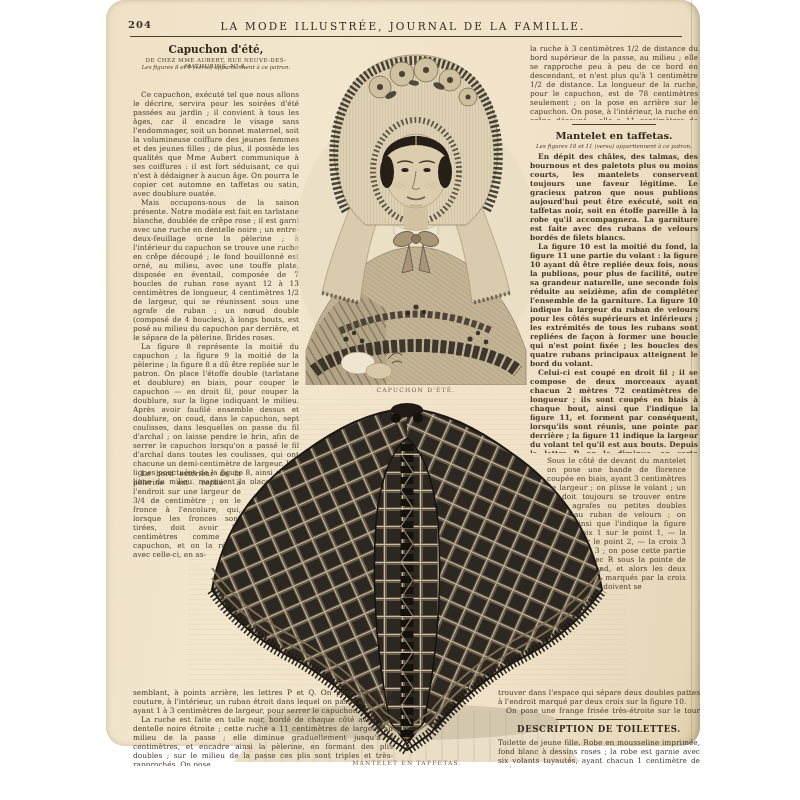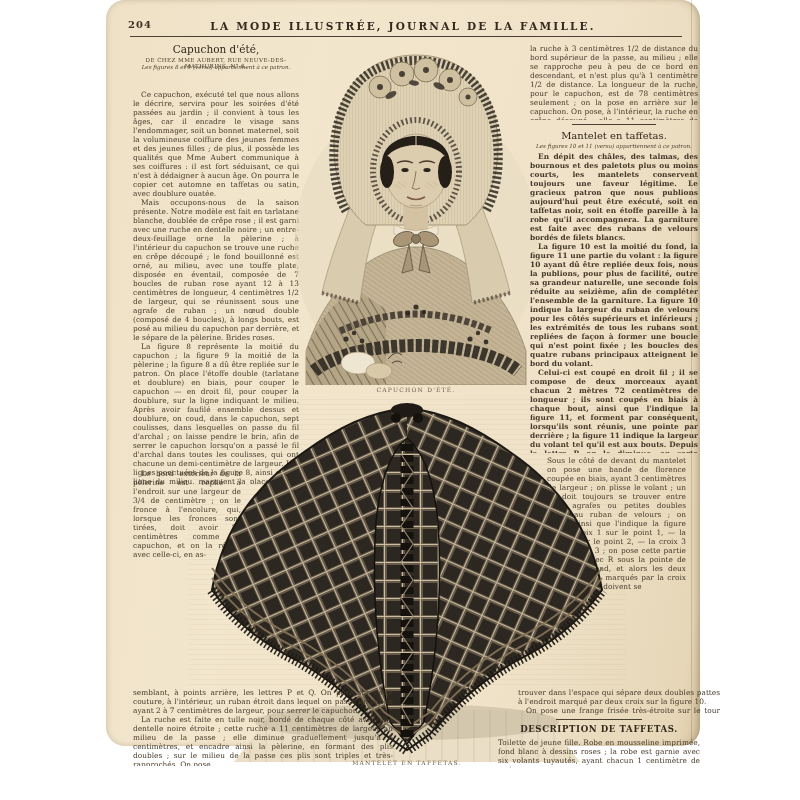--- a/index.html
+++ b/index.html
@@ -5,25 +5,25 @@
   html,body{margin:0;padding:0;background:#ffffff;}
   .canvas{position:relative;width:800px;height:800px;background:#ffffff;overflow:hidden;
           font-family:"DejaVu Serif","Liberation Serif",serif;color:#463b2c;}
   .paper{position:absolute;left:106px;top:0;width:594px;height:746px;
          background:linear-gradient(100deg,#eee1c6 0%,#f2e6cd 30%,#efe2c8 70%,#e6d7b8 96%,#d9c8a4 100%);
          box-shadow:inset -5px 0 9px -4px rgba(105,82,48,.5), inset 3px 0 6px -3px rgba(105,82,48,.25);border-radius:19px;}
   .paper::after{content:"";position:absolute;right:8px;top:0;width:1px;height:100%;
          background:rgba(120,95,58,.25);}
   .abs{position:absolute;}
   .pgnum{font-size:10px;font-weight:bold;letter-spacing:1px;color:#3c3224;}
-  .masthead{left:0;right:0;text-align:center;font-size:10.5px;font-weight:bold;
+  .masthead{left:0;right:0;text-align:center;font-size:10.5px;font-weight:normal;
             letter-spacing:2.2px;color:#342b1e;white-space:nowrap;}
   .rule{border-top:1.3px solid #4a4030;height:0;}
   .rule-thin{border-top:1px solid #4a4030;height:0;}
-  .art-title{text-align:center;font-weight:normal;font-size:10.5px;color:#33291c;}
+  .art-title{text-align:center;font-weight:bold;font-size:10.5px;color:#33291c;}
   .byline{text-align:center;font-size:5.6px;letter-spacing:.4px;color:#4a3f2e;}
   .note{text-align:center;font-size:5.6px;font-style:italic;color:#4a3f2e;}
   .body-text{font-size:7.4px;line-height:9px;text-align:justify;overflow:hidden;color:#453a2a;}
   .body-text p{margin:0;text-indent:8px;}
   .body-text p.noindent{text-indent:0;}
   .caption{text-align:center;font-size:6px;letter-spacing:1.2px;color:#6d6049;}
   .desc-title{text-align:center;font-weight:bold;font-size:8.6px;letter-spacing:.6px;color:#33291c;}
   svg{display:block;}
 </style>
 </head>
@@ -220,28 +220,28 @@
       <path d="M229,52 L229,348" stroke="#15110d" stroke-width="13" stroke-dasharray="7 4"></path>
       <path d="M223,62 L235,80 L223,98 L235,116 L223,134 L235,152 L223,170 L235,188 L223,206 L235,224 L223,242 L235,260 L223,278 L235,296 L223,314 L233,332" stroke="#9c8d73" stroke-width="1.2" fill="none" opacity="0.9"></path>
 
       <ellipse cx="229" cy="18" rx="16" ry="7" fill="#1f1a15"></ellipse>
       <circle cx="218" cy="26" r="5" fill="#15110d"></circle>
       <circle cx="240" cy="26" r="5" fill="#15110d"></circle>
     </svg>
     <div class="abs caption" style="left:72px;top:759px;width:458px;">MANTELET EN TAFFETAS.</div>
 
     <div class="abs body-text" style="left:27px;top:688px;width:260px;height:78px;">
-      <p class="noindent">semblant, à points arrière, les lettres P et Q. On pose sur cette couture, à l'intérieur, un ruban étroit dans lequel on passe un ruban ayant 2 à 7 centimètres de largeur, pour serrer le capuchon.</p>
+      <p class="noindent">semblant, à points arrière, les lettres P et Q. On pose sur cette couture, à l'intérieur, un ruban étroit dans lequel on passe un ruban ayant 1 à 3 centimètres de largeur, pour serrer le capuchon.</p>
       <p>La ruche est faite en tulle noir, bordé de chaque côté avec une dentelle noire étroite ; cette ruche a 11 centimètres de largeur au milieu de la passe ; elle diminue graduellement jusqu'à 6 centimètres, et encadre ainsi la pèlerine, en formant des plis doubles ; sur le milieu de la passe ces plis sont triples et très-rapprochés. On pose</p>
     </div>
 
-    <div class="abs body-text" style="left:392px;top:688px;width:202px;height:28px;margin-left:20px;">
+    <div class="abs body-text" style="left:392px;top:688px;width:202px;height:28px;">
       <p class="noindent">trouver dans l'espace qui sépare deux doubles pattes à l'endroit marqué par deux croix sur la figure 10.</p>
       <p>On pose une frange frisée très-étroite sur le tour intérieur du mantelet.</p>
     </div>
     <div class="abs rule-thin" style="left:450px;top:719px;width:86px;"></div>
-    <div class="abs desc-title" style="left:392px;top:724px;width:202px;">DESCRIPTION DE TAFFETAS.</div>
+    <div class="abs desc-title" style="left:392px;top:724px;width:202px;">DESCRIPTION DE TOILETTES.</div>
     <div class="abs body-text" style="left:392px;top:738px;width:202px;height:30px;">
       <p class="noindent">Toilette de jeune fille. Robe en mousseline imprimée, fond blanc à dessins roses ; la robe est garnie avec six volants tuyautés, ayant chacun 1 centimètre de moins</p>
     </div>
 
   </div>
 </div>
 
 </body></html>

